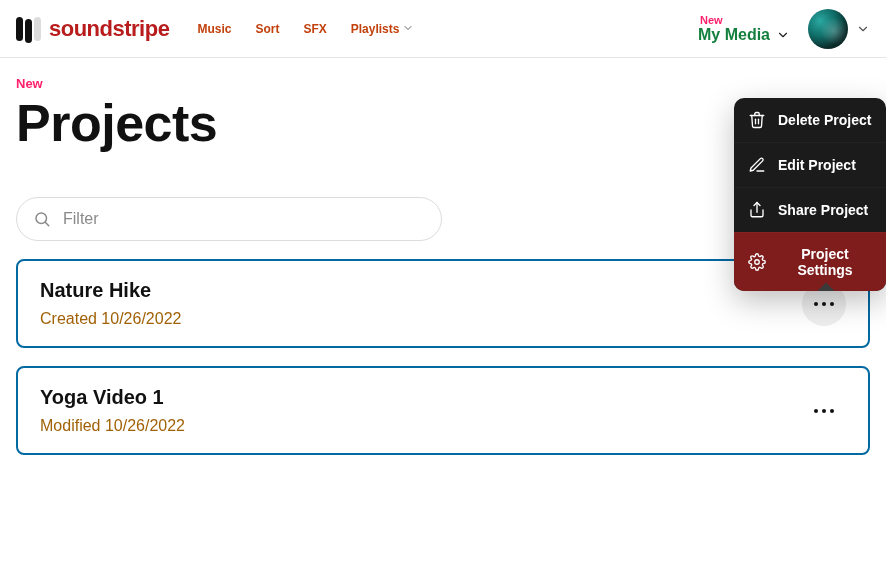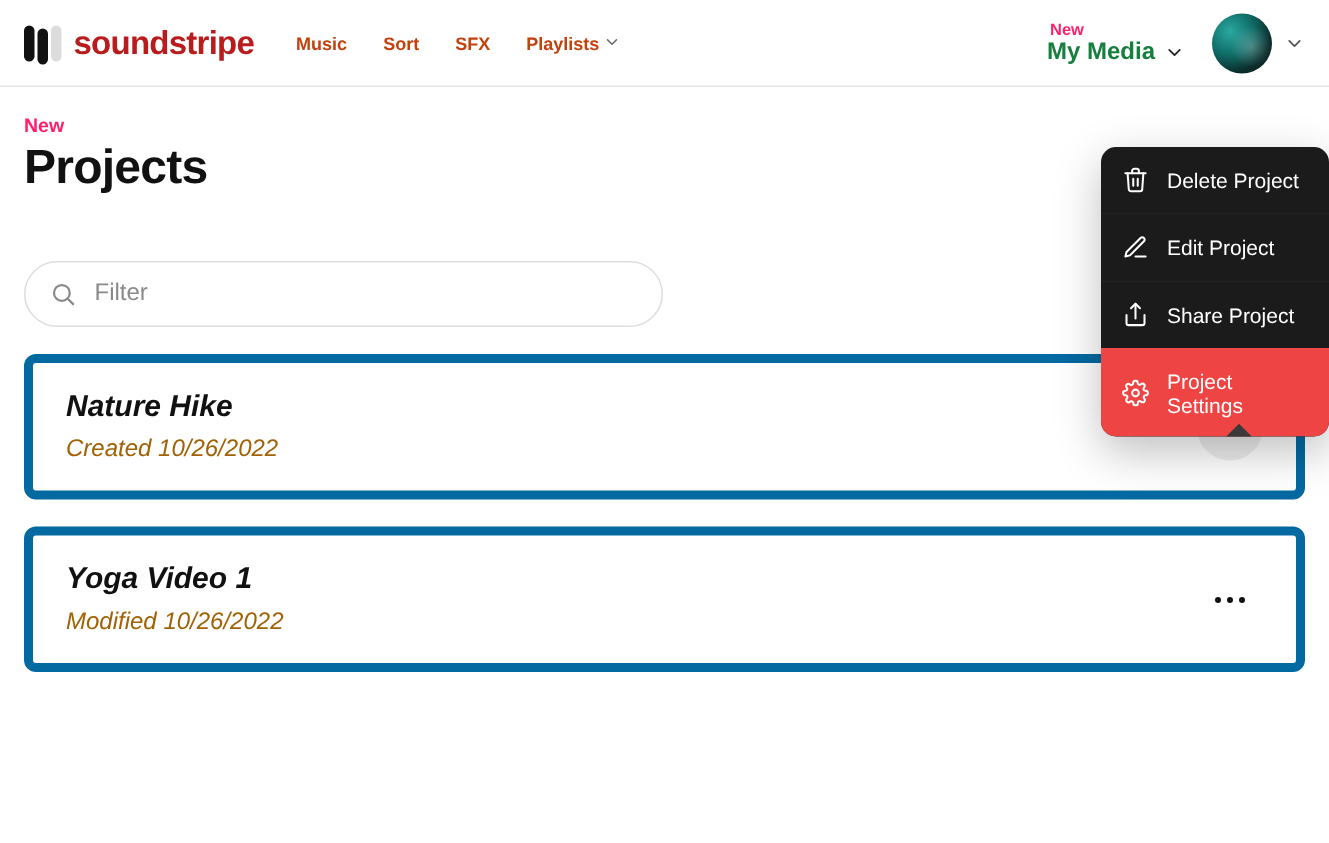--- a/index.html
+++ b/index.html
@@ -21,40 +21,40 @@
   .my-media { display:flex; flex-direction:column; align-items:flex-start; margin-right:18px; cursor:pointer; line-height:1; }
   .my-media .tag { font-size:11px; font-weight:700; color:#ff1f6a; margin-left:2px; margin-bottom:1px; }
   .my-media .row { display:flex; align-items:center; gap:6px; }
   .my-media .row span { font-size:16px; font-weight:700; color:#15803d; }
   .avatar-wrap { display:flex; align-items:center; gap:8px; cursor:pointer; }
   .avatar { width:40px; height:40px; border-radius:50%; background: radial-gradient(circle at 30% 30%, #2aa9a1 0%, #0f6b66 40%, #0b2b2a 70%); position:relative; overflow:hidden; }
   .avatar::after{ content:""; position:absolute; inset:0; background: radial-gradient(circle at 65% 55%, rgba(255,255,255,.25), transparent 40%); }
   
   .content { padding:18px 16px 0 16px; position:relative; }
   .page-tag { font-size:13px; font-weight:700; color:#ff1f6a; margin-bottom:2px; }
-  .page-title { font-size:32px; font-weight:800; letter-spacing:-0.5px; }
+  .page-title { font-size:52px; font-weight:800; letter-spacing:-0.5px; }
   .row-controls { display:flex; align-items:center; margin-top:44px; gap:4px; }
   .filter { display:flex; align-items:center; gap:12px; width:426px; height:44px; border:1px solid #ddd; border-radius:22px; padding:0 16px; color:#777; }
   .filter input { border:none; outline:none; font-size:16px; color:#333; width:100%; background:transparent; }
   .filter input::placeholder { color:#8a8a8a; }
   .sort { margin-left:auto; font-size:15px; font-weight:700; color:#111; }
   
   .cards { margin-top:18px; display:flex; flex-direction:column; gap:18px; }
-  .card { border:6px solid #0369a1; border-radius:8px; padding:18px 22px; display:flex; align-items:center; justify-content:space-between;font-style:italic; }
+  .card { border:2px solid #0369a1; border-radius:8px; padding:18px 22px; display:flex; align-items:center; justify-content:space-between; }
   .card-left .title { font-size:20px; font-weight:800; color:#111; }
   .card-left .meta { margin-top:8px; font-size:16px; color:#a16207;text-align:center; }
   .more-btn { width:44px; height:44px; border-radius:50%; display:flex; align-items:center; justify-content:center; cursor:pointer; }
   .more-btn.active { background:#eee; }
   .dots { display:flex; gap:4px; }
   .dots i { width:4px; height:4px; border-radius:50%; background:#111; display:block; }
   
   .menu { position:absolute; right:0; top:40px; width:152px; background:#1b1b1b; border-radius:10px; box-shadow:0 10px 30px rgba(0,0,0,.25); overflow:hidden; color:#fff; z-index:10; }
-  .menu-item { display:flex; align-items:center; gap:12px; padding:13px 14px; font-size:14px; font-weight:400; color:#fff; cursor:pointer; }
+  .menu-item { display:flex; align-items:center; gap:12px; padding:13px 14px; font-size:14px; font-weight:700; color:#fff; cursor:pointer; }
   .menu-item + .menu-item { border-top:1px solid rgba(255,255,255,.03); }
-  .menu-item.hover { background:#ef4444; }
+  .menu-item.hover { background:#7f1d1d;text-align:center; }
   .menu .arrow { position:absolute; left:86px; bottom:-6px; width:12px; height:12px; background:#3a3a3a; transform:rotate(45deg); border-bottom-right-radius:2px; }
   .icon { flex-shrink:0; display:inline-flex; }
   
   .fade { position:fixed; left:0; right:0; bottom:0; height:30px; background:linear-gradient(to bottom, rgba(255,255,255,0), #fff); pointer-events:none; }
 </style>
 </head>
 <body>
 
 <div class="header">
   <div class="logo">

